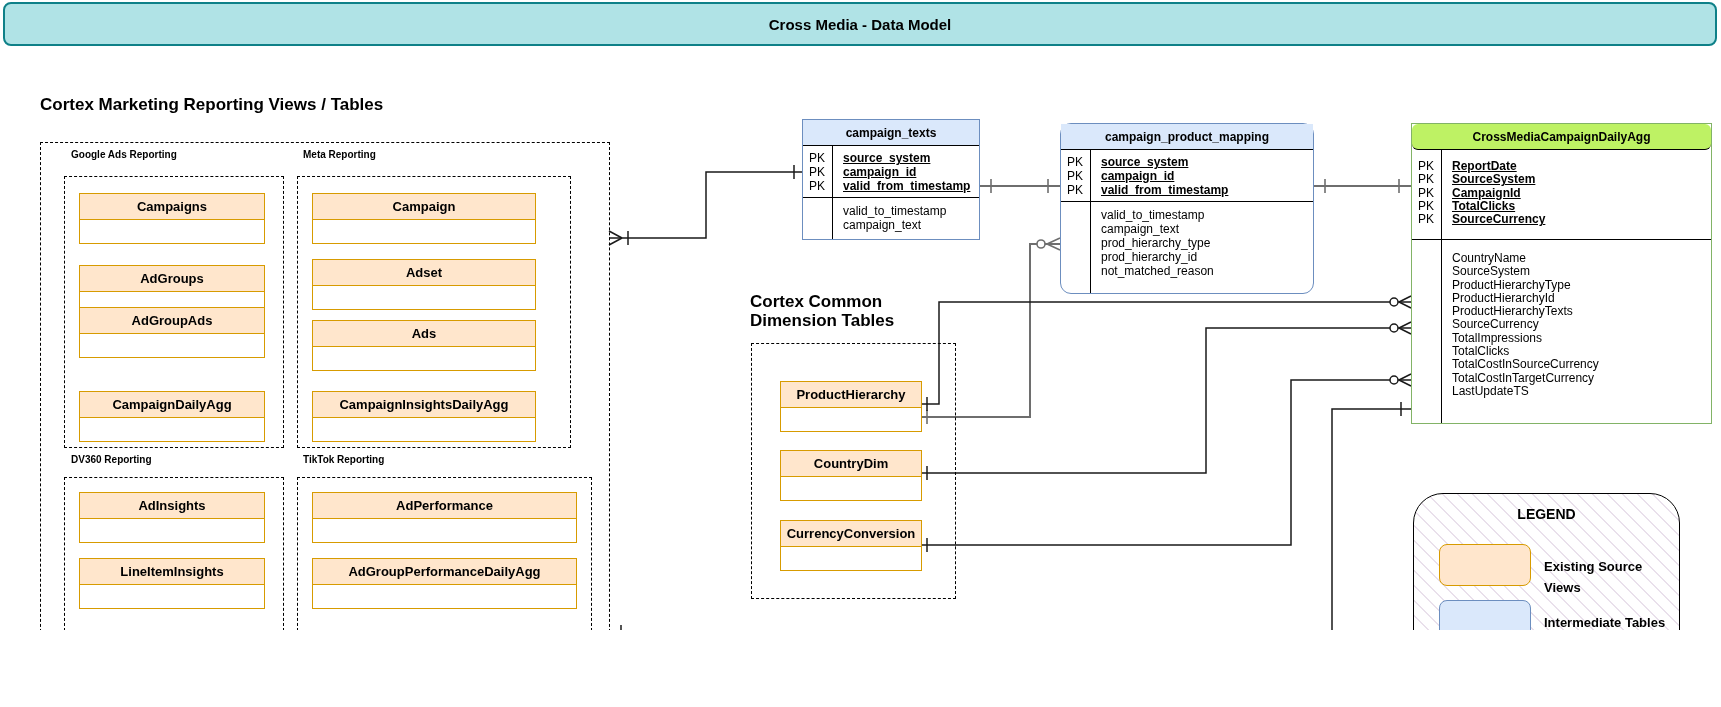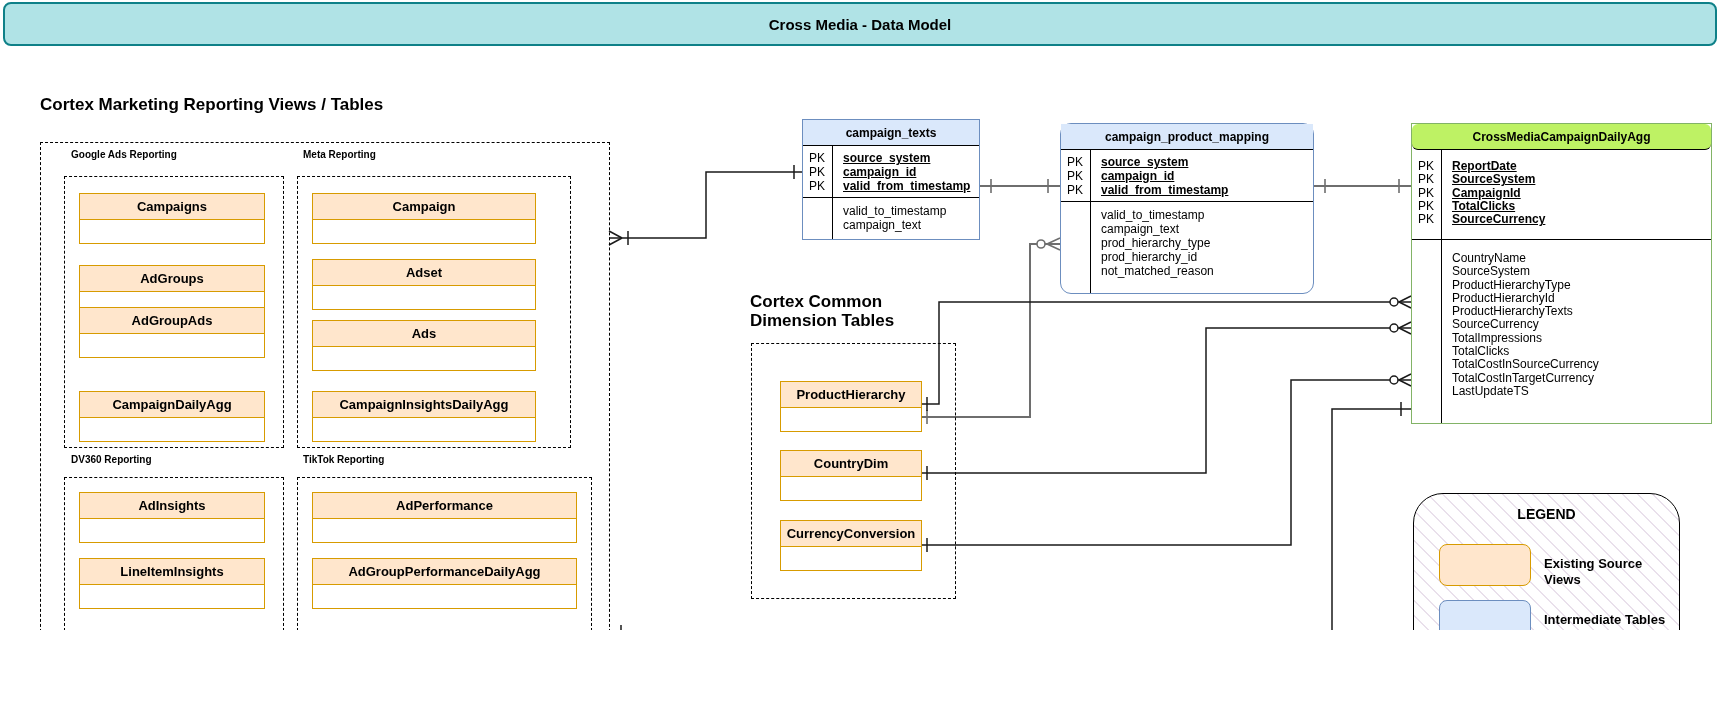--- a/index.html
+++ b/index.html
@@ -49,21 +49,21 @@
   .legend{position:absolute;left:1413px;top:493px;width:265px;height:210px;
     border:1.6px solid #000;border-radius:30px;
     background:repeating-linear-gradient(45deg,#ffffff 0px,#ffffff 9px,
       rgba(156,115,166,0.22) 9px,rgba(156,115,166,0.22) 10.6px);}
   .legend .ltitle{position:absolute;left:0;right:0;top:12px;text-align:center;
     font-weight:bold;font-size:14px;}
   .lswatch{position:absolute;left:25px;width:90px;height:40px;border-radius:8px;}
   .lsw-orange{top:50px;background:#ffe6cc;border:1.6px solid #d79b00;}
   .lsw-blue{top:106px;background:#dae8fb;border:1.6px solid #6c8ebf;}
   .lsw-green{top:157px;background:#d5e8d4;border:1.6px solid #82b366;}
-  .llabel{position:absolute;left:130px;width:125px;font-weight:bold;font-size:13px;line-height:16px;}
+  .llabel{position:absolute;left:130px;width:125px;font-weight:bold;font-size:13px;line-height:21px;}
   .ll1{top:62px;} .ll2{top:118px;} .ll3{top:161px;}
 
   svg.wires{position:absolute;left:0;top:0;pointer-events:none;}
 </style>
 </head>
 <body>
 
 <div id="canvas">
 
   <svg class="wires" width="1721" height="707" viewBox="0 0 1721 707">

